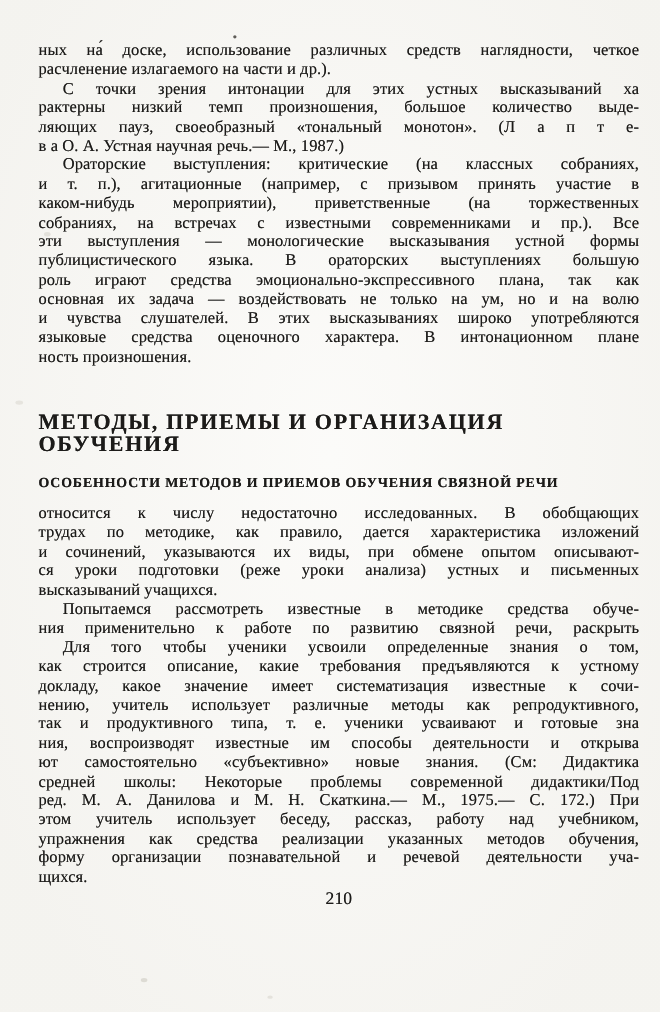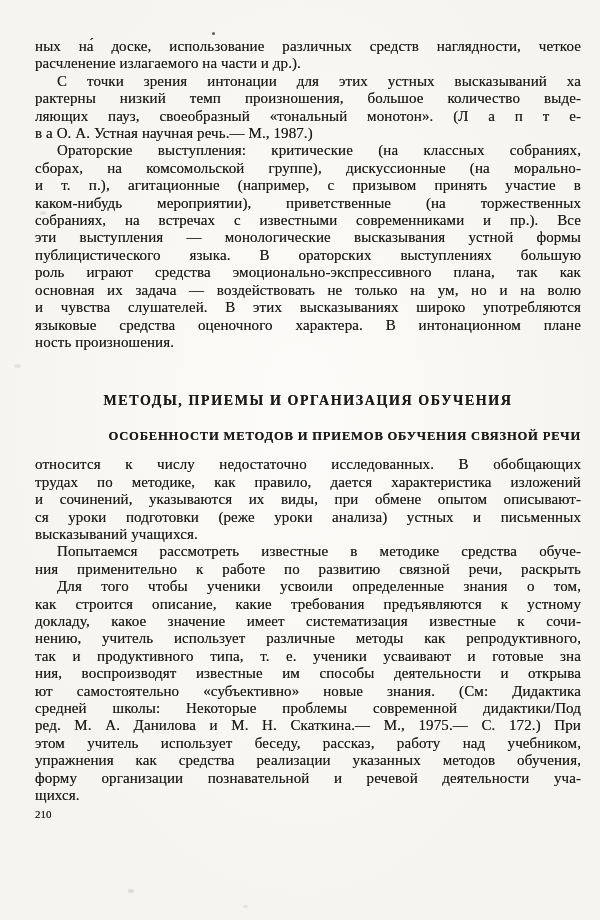--- a/index.html
+++ b/index.html
@@ -39,42 +39,42 @@
     text-shadow: 0 0 0.45px rgba(20,20,20,0.65);
     letter-spacing: 0.1px;
   }
   .line.just {
     text-align: justify;
     text-align-last: justify;
   }
   .line.indent { text-indent: 22px; }
   .line b { font-weight: normal; margin-top: 28px; }
   .h1 {
-    text-align: center;
     font-weight: bold;
-    font-size: 14px;
+    font-size: 20px;
     letter-spacing: 1.6px;
     line-height: 20px;
     margin: 40px 0 0 0;
     text-shadow: 0 0 0.5px rgba(20,20,20,0.8);
   }
   .h2 {
-    text-align: right;
+    text-align: left;
     font-weight: bold;
     font-size: 12.6px;
     letter-spacing: 0.8px;
     line-height: 16px;
     margin: 17px 0 12px 0;
     text-shadow: 0 0 0.5px rgba(20,20,20,0.8);
   }
   .page-number {
-    font-size: 11px;
+    font-size: 16px;
     line-height: 17px;
     margin-top: 2px;
     text-shadow: 0 0 0.45px rgba(20,20,20,0.65);
+    text-align: center;
   }
   
   .speck {
     position: absolute;
     border-radius: 50%;
     pointer-events: none;
   }
   .speck-1 { left: 212px; top: 32px; width: 3px; height: 3px; background: #5f5d58; }
   .speck-2 { left: 40px;  top: 211px; width: 6px; height: 4px; background: #e3e1db; }
   .speck-3 { left: 14px;  top: 364px; width: 7px; height: 4px; background: #e6e4de; }
@@ -98,21 +98,20 @@
         <div class="line">расчленение излагаемого на части и др.).</div>
       </div>
       <div class="paragraph">
         <div class="line just indent">С точки зрения интонации для этих устных высказываний ха</div>
         <div class="line just">рактерны низкий темп произношения, большое количество выде-</div>
         <div class="line just">ляющих пауз, своеобразный «тональный монотон». (Л а п т е-</div>
         <div class="line">в а  О. А. Устная научная речь.— М., 1987.)</div>
       </div>
       <div class="paragraph">
         <div class="line just indent"><b>Ораторские выступления:</b> критические (на классных собраниях,</div>
-        <div class="line just">сборах, на комсомольской группе), дискуссионные (на морально-</div>
         <div class="line just">и т. п.), агитационные (например, с призывом принять участие в</div>
         <div class="line just">каком-нибудь мероприятии), приветственные (на торжественных</div>
         <div class="line just">собраниях, на встречах с известными современниками и пр.). Все</div>
         <div class="line just">эти выступления — монологические высказывания устной формы</div>
         <div class="line just">публицистического языка. В ораторских выступлениях большую</div>
         <div class="line just">роль играют средства эмоционально-экспрессивного плана, так как</div>
         <div class="line just">основная их задача — воздействовать не только на ум, но и на волю</div>
         <div class="line just">и чувства слушателей. В этих высказываниях широко употребляются</div>
         <div class="line just">языковые средства оценочного характера. В интонационном плане</div>
         <div class="line">ность произношения.</div>

